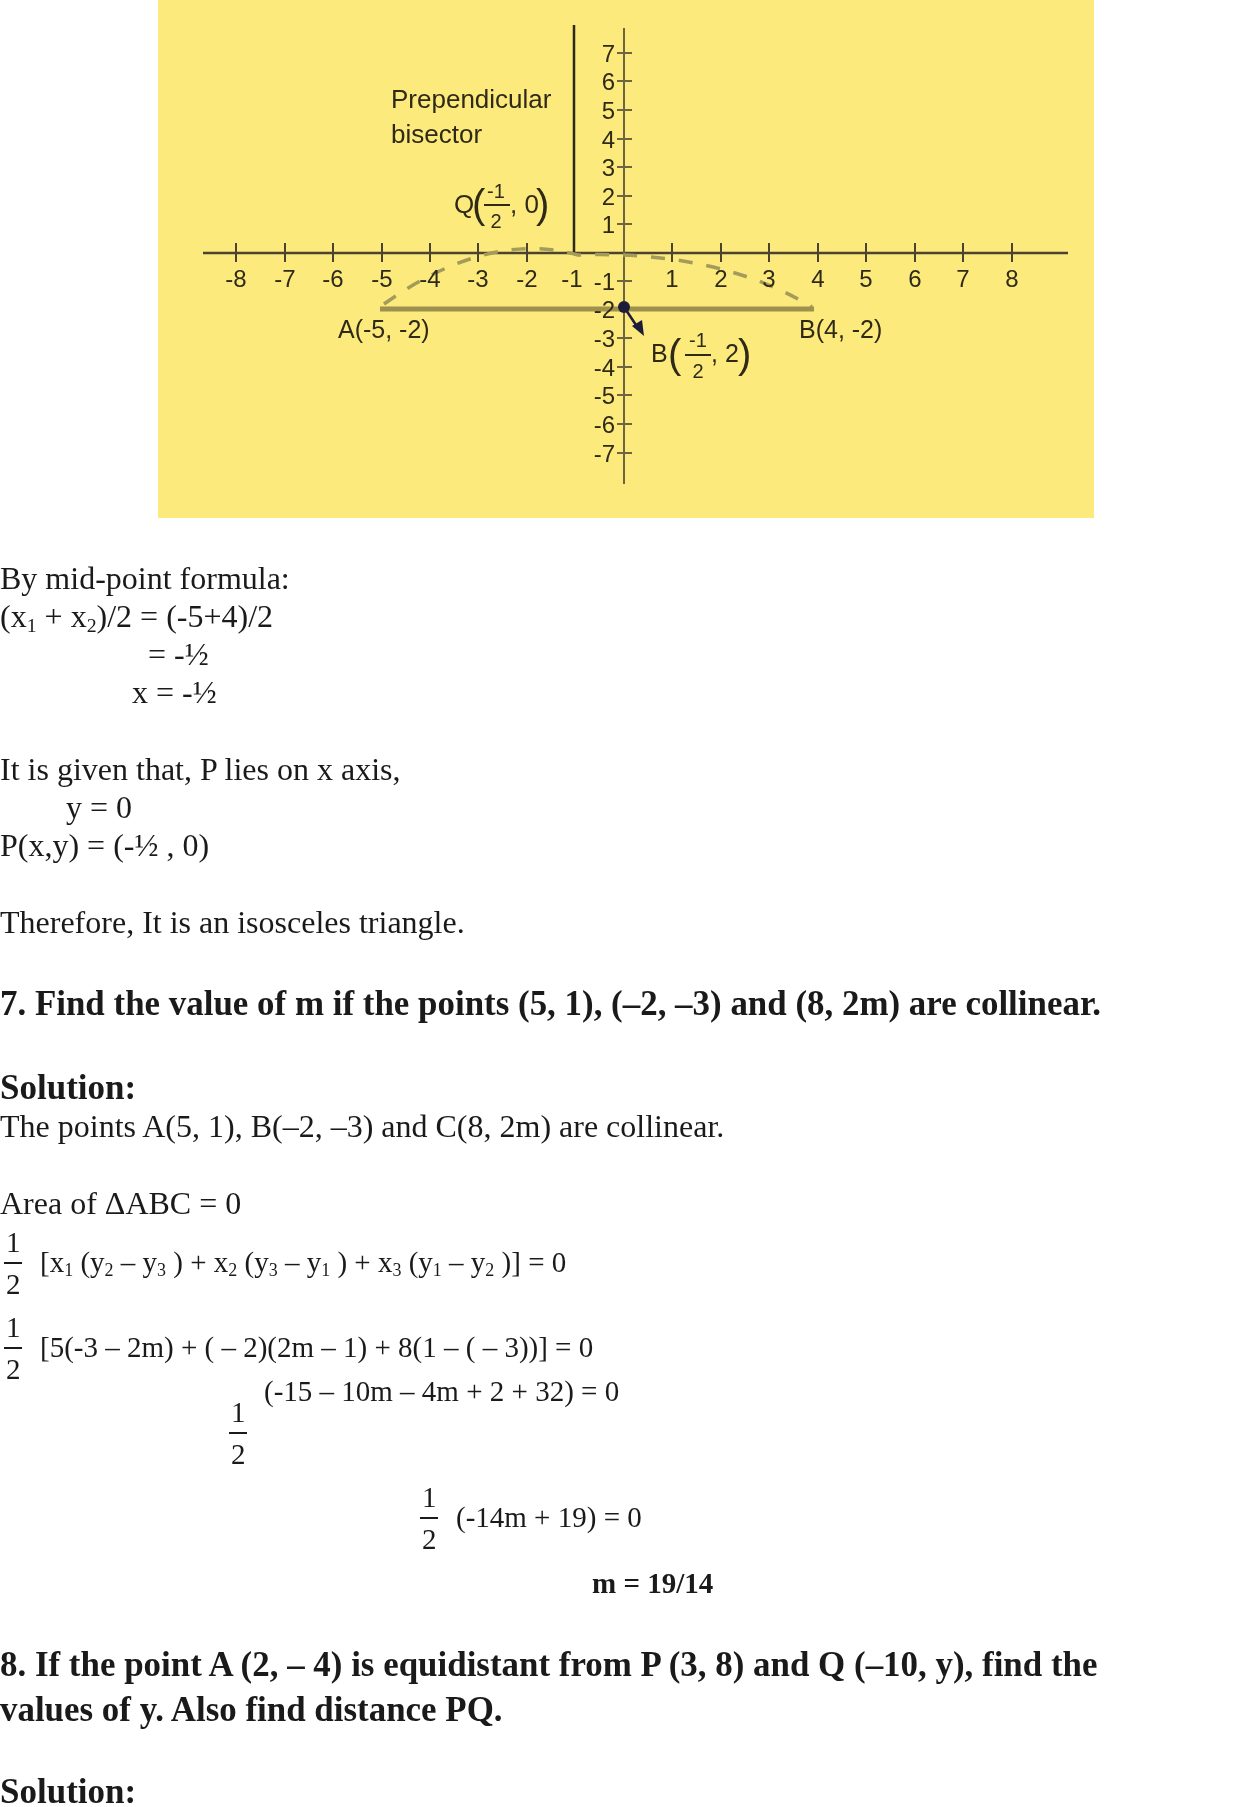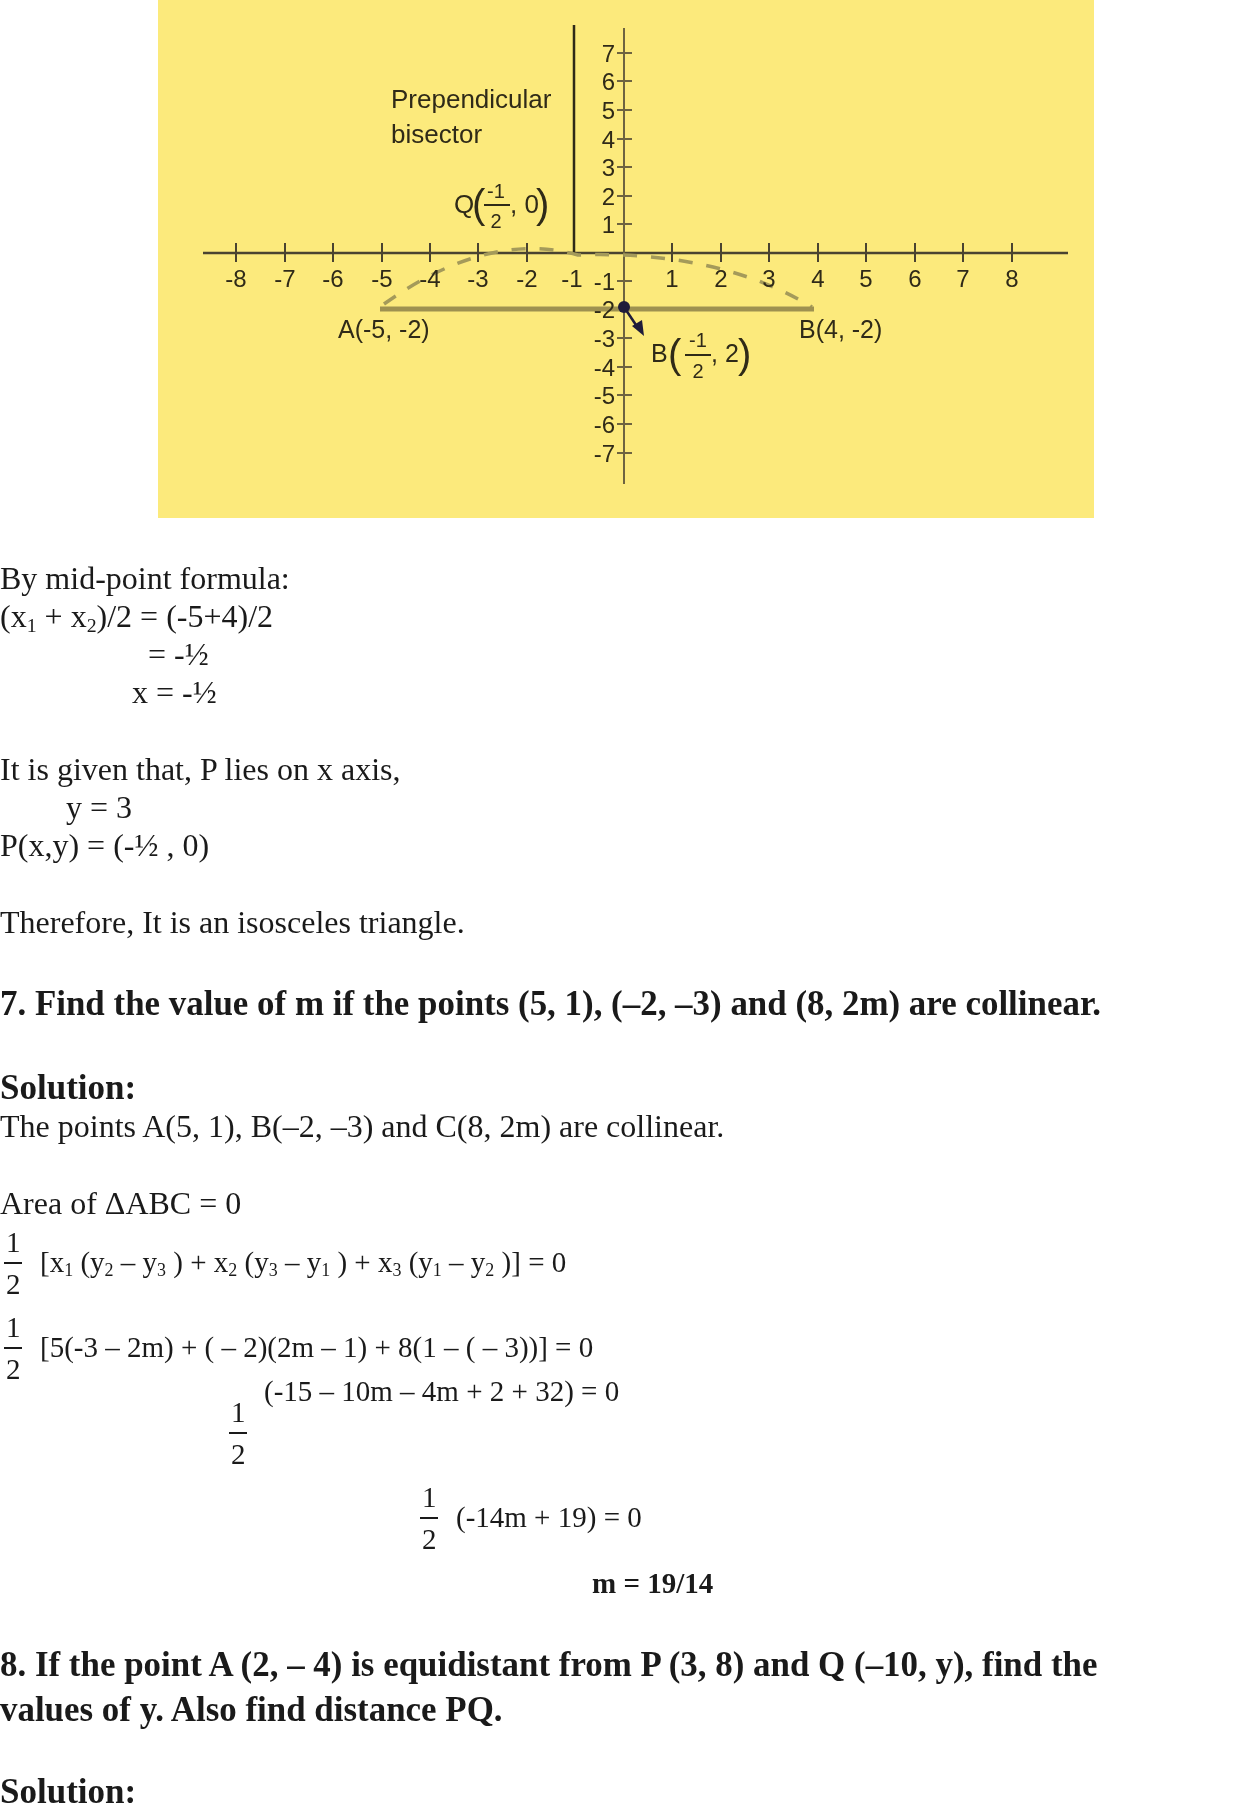--- a/index.html
+++ b/index.html
@@ -139,21 +139,21 @@
     </g>
   </svg>
 </div>
 
 <div class="line" style="top:561px;">By mid-point formula:</div>
 <div class="line" style="top:599px;"><span>(x</span><sub>1</sub><span> + x</span><sub>2</sub><span>)/2 = (-5+4)/2</span></div>
 <div class="line" style="top:637px; left:148px;">= -½</div>
 <div class="line" style="top:675px; left:132px;">x = -½</div>
 
 <div class="line" style="top:752px;">It is given that, P lies on x axis,</div>
-<div class="line" style="top:790px; left:66px;">y = 3</div>
+<div class="line" style="top:790px; left:66px;">y = 0</div>
 <div class="line" style="top:828px;text-align:right;">P(x,y) = (-½ , 0)</div>
 <div class="line" style="top:905px;text-align:center;">Therefore, It is an isosceles triangle.</div>
 
 <div class="q" style="top:981px;">7. Find the value of m if the points (5, 1), (–2, –3) and (8, 2m) are collinear.</div>
 <div class="sol" style="top:1068px;">Solution:</div>
 <div class="line" style="top:1109px;">The points A(5, 1), B(–2, –3) and C(8, 2m) are collinear.</div>
 <div class="line" style="top:1186px;">Area of ΔABC = 0</div>
 
 <div class="frac" style="left:4px; top:1226px;">
   <span class="num">1</span>

